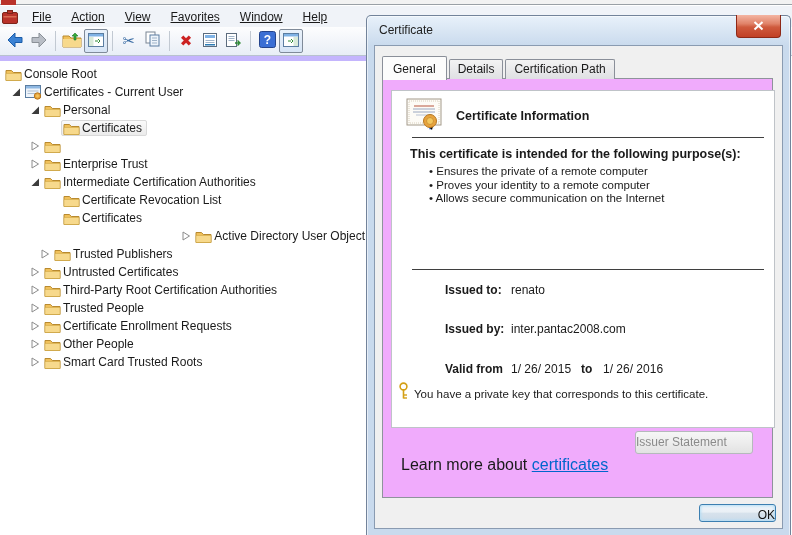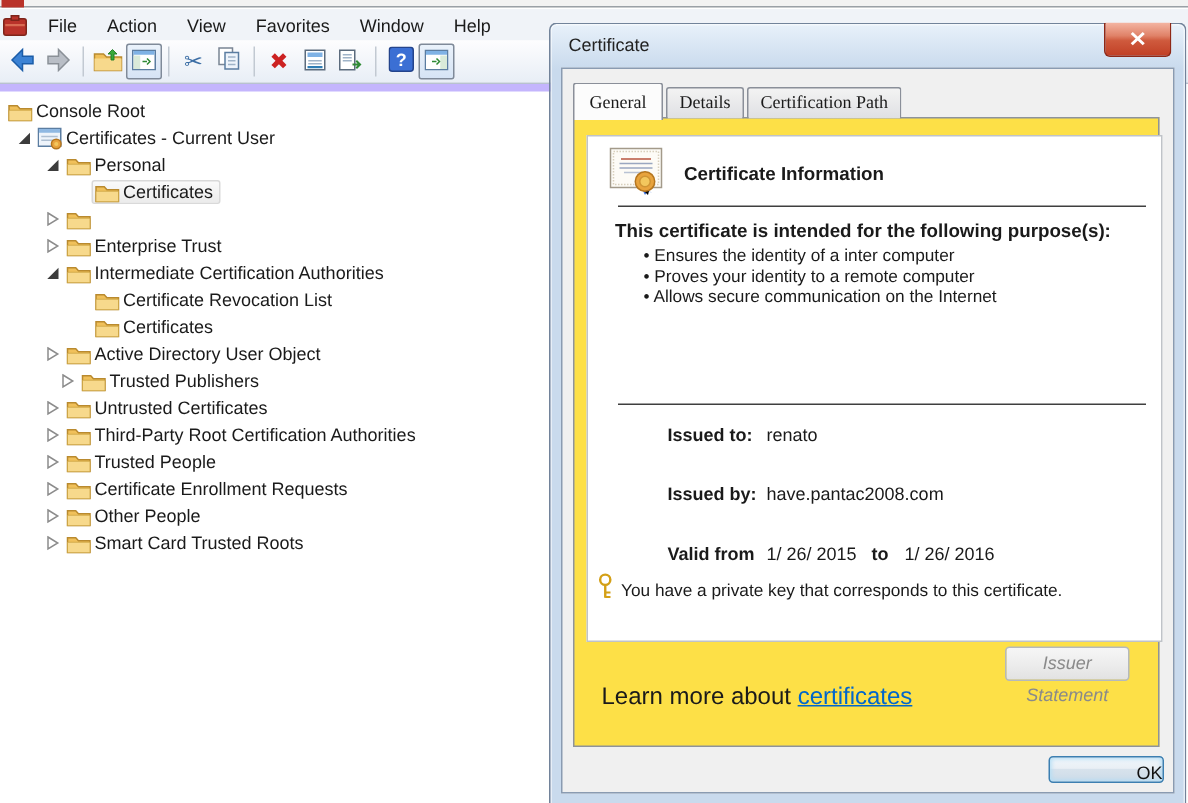--- a/index.html
+++ b/index.html
@@ -3,21 +3,21 @@
 <meta charset="utf-8">
 <style>
   * { margin:0; padding:0; box-sizing:border-box; }
   html,body { width:792px; height:535px; overflow:hidden; background:#fff;
     font-family:"Liberation Sans","DejaVu Sans",sans-serif; font-size:12px; color:#1a1a1a; }
   .abs { position:absolute; }
 
   
   #title-sliver { top:0; left:0; right:0; height:5px; background:#f2f2f2; border-bottom:1px solid #9aa0a6; }
   #title-sliver .appicon-top { position:absolute; left:1px; top:0; width:15px; height:5px; background:#b9322a; }
-  #menubar { top:6px; left:0; right:0; height:21px; background:#f0f3f8; display:flex; align-items:center; }
+  #menubar { top:6px; left:0; right:0; height:21px; background:#f0f3f8; display:flex; align-items:center;text-decoration:underline; }
   .menu-appicon { width:16px; height:14px; margin:0 4px 0 2px; }
   .menu-item { padding:3px 10px; cursor:default; }
   #toolbar { top:27px; left:0; right:0; height:29px; background:linear-gradient(#fdfdfe,#e8eef6);
     border-bottom:1px solid #b8c2cf; display:flex; align-items:center; padding-left:3px; }
   .tb-btn { width:24px; height:24px; display:flex; align-items:center; justify-content:center; border-radius:2px; }
   .tb-btn.boxed { border:1px solid #7f8a99; background:linear-gradient(#eaf2fb,#d6e4f5); }
   .tb-sep { width:1px; height:20px; background:#c2c9d2; margin:0 4px; }
   .cut-glyph { color:#3c6ea5; font-size:15px; font-family:"DejaVu Sans",sans-serif; }
   .del-glyph { color:#cc2222; font-size:15px; font-weight:bold; font-family:"DejaVu Sans",sans-serif; }
 
@@ -34,41 +34,41 @@
   #dialog { left:366px; top:15px; width:425px; height:524px; z-index:10;
     background:linear-gradient(#e8f1fa,#c9daed 30px,#c9daed); border:1px solid #72839a;
     border-bottom:none; border-radius:5px 5px 0 0; box-shadow:inset 0 0 0 1px rgba(255,255,255,.55); }
   #dlg-title { position:absolute; top:7px; left:12px; color:#222; }
   #dlg-close { position:absolute; top:-1px; right:9px; width:45px; height:23px;
     background:linear-gradient(#f4b5a3,#e08268 40%,#cf5a3d 55%,#c14026);
     border:1px solid #8e2817; border-top:none; border-radius:0 0 4px 4px;
     display:flex; align-items:center; justify-content:center; }
   #dlg-client { position:absolute; left:7px; right:7px; top:29px; height:484px;
     background:#f0f0f0; border:1px solid #8a9bb1; }
-  .tabstrip { position:absolute; top:10px; left:7px; height:23px; display:flex; align-items:flex-end; z-index:3;font-family:Liberation Serif, serif; }
+  .tabstrip { position:absolute; top:10px; left:7px; height:23px; display:flex; align-items:flex-end; z-index:3; }
   .tab { font-size:12px; padding:2px 8px 3px; border:1px solid #8a8f99; border-bottom:none;
     background:linear-gradient(#f3f3f3,#dfe0e3); border-radius:2px 2px 0 0; margin-right:2px; }
   .tab.active { background:#fcfcfc; padding:5px 10px 4px; position:relative; top:1px; }
   #tabpage { position:absolute; top:32px; left:7px; right:9px; height:420px;
-    border:1px solid #8e939b; background:#fde047; z-index:2; }
+    border:1px solid #8e939b; background:#f0abfc; z-index:2; }
   #certbox { position:absolute; left:8px; top:11px; width:384px; height:338px;
     background:#fff; border:1px solid #bfc3c8; }
   .hr { position:absolute; left:20px; right:10px; height:0; border-top:1px solid #3f3f3f; }
   .b { font-weight:bold; }
   #info-title { position:absolute; left:64px; top:18px; font-weight:bold; font-size:12.5px; }
   #purpose-head { position:absolute; left:18px; top:56px; font-weight:bold; font-size:12.5px; }
   #purpose-list { position:absolute; left:37px; top:74px; list-style:none; font-size:11.5px; }
   #purpose-list li { line-height:13.5px; }
   #purpose-list li:before { content:"• "; }
   .frow { position:absolute; left:53px; font-size:12px; }
   .fval { position:absolute; left:119px; font-size:12px; }
   #pk-note { position:absolute; left:22px; top:297px; font-size:11.5px; }
-  #issuer-btn { position:absolute; top:352px; right:19px; width:83px; height:23px;
+  #issuer-btn { position:absolute; top:352px; right:19px; width:118px; height:23px;
     background:linear-gradient(#f6f6f6,#ededed 50%,#e2e2e2); border:1px solid #b5b9bc;
-    border-radius:3px; color:#8a8a8a; font-size:12px; text-align:center; line-height:21px;font-style:italic; }
+    border-radius:3px; color:#8a8a8a; font-size:12px; line-height:21px; }
   #learn-row { position:absolute; top:377px; left:18px; font-size:16px; }
   #learn-link { color:#0066cc; text-decoration:underline; cursor:pointer; }
   #ok-btn { position:absolute; right:6px; top:458px; width:77px; height:18px;
     background:linear-gradient(#f1f6fb,#e9eff5 45%,#d7e2ec 50%,#cddbe8);
     border:1px solid #3c7fb1; border-radius:3px; box-shadow:inset 0 0 3px 1px #b4def5;
     font-size:12px; text-align:right; line-height:20px; color:#111; }
 </style>
 </head>
 <body>
 
@@ -291,21 +291,21 @@
       <span class="sel-wrap">
         <span class="t-icon">
           <svg width="17" height="14">
             <path d="M1,3.5 h5.5 l1.8,2 H16 v8 H1 Z" fill="#f0c05a" stroke="#b98a2f"></path>
             <path d="M1,6.5 H16 v7 H1 Z" fill="#f7d98c" stroke="#caa23f" stroke-width="0.5"></path>
           </svg>
         </span>
         <span>Certificates</span>
       </span>
     </div>
-    <div class="tree-row" style="padding-left: 27px;">
+    <div class="tree-row" style="padding-left: 27px; justify-content: flex-end;">
       <span class="twisty">
         <svg width="10" height="10">
           <polygon points="2,1 8.5,5 2,9" fill="#fff" stroke="#8c8c8c"></polygon>
         </svg>
       </span>
       <span class="sel-wrap">
         <span class="t-icon">
           <svg width="17" height="14">
             <path d="M1,3.5 h5.5 l1.8,2 H16 v8 H1 Z" fill="#f0c05a" stroke="#b98a2f"></path>
             <path d="M1,6.5 H16 v7 H1 Z" fill="#f7d98c" stroke="#caa23f" stroke-width="0.5"></path>
@@ -454,29 +454,29 @@
             <polygon points="20,24 24,32 26,29 29,31" fill="#3a6fd8"></polygon>
             <polygon points="28,24 26,32 23,29 21,31" fill="#5b8bе8"></polygon>
             <circle cx="24" cy="23" r="6.5" fill="#e8a33d" stroke="#b5761f"></circle>
             <circle cx="24" cy="23" r="3.5" fill="#f3c75e" stroke="#cf9434"></circle>
           </svg>
         </span>
         <span id="info-title">Certificate Information</span>
         <div class="hr" style="top:46px"></div>
         <div id="purpose-head">This certificate is intended for the following purpose(s):</div>
         <ul id="purpose-list">
-            <li>Ensures the identity of a inter computer</li>
+            <li>Ensures the private of a remote computer</li>
             <li>Proves your identity to a remote computer</li>
             <li>Allows secure communication on the Internet</li>
           </ul>
         <div class="hr" style="top:178px"></div>
         <span class="frow b" style="top:192px">Issued to:</span>
         <span class="fval" style="top:192px">renato</span>
         <span class="frow b" style="top:231px">Issued by:</span>
-        <span class="fval" style="top:231px">have.pantac2008.com</span>
+        <span class="fval" style="top:231px">inter.pantac2008.com</span>
         <span class="frow b" style="top:271px">Valid from</span>
         <span class="fval" style="top:271px">1/ 26/ 2015</span>
         <span class="frow b" style="left:189px;top:271px">to</span>
         <span class="fval" style="left:211px;top:271px">1/ 26/ 2016</span>
         <span class="abs" style="left:5px;top:291px">
           <svg width="13" height="18">
             <circle cx="6.5" cy="4.5" r="3.4" fill="none" stroke="#d4a017" stroke-width="1.6"></circle>
             <line x1="6.5" y1="8" x2="6.5" y2="16.5" stroke="#d4a017" stroke-width="1.6"></line>
             <line x1="6.5" y1="13" x2="10" y2="13" stroke="#d4a017" stroke-width="1.4"></line>
             <line x1="6.5" y1="16" x2="10" y2="16" stroke="#d4a017" stroke-width="1.4"></line>

